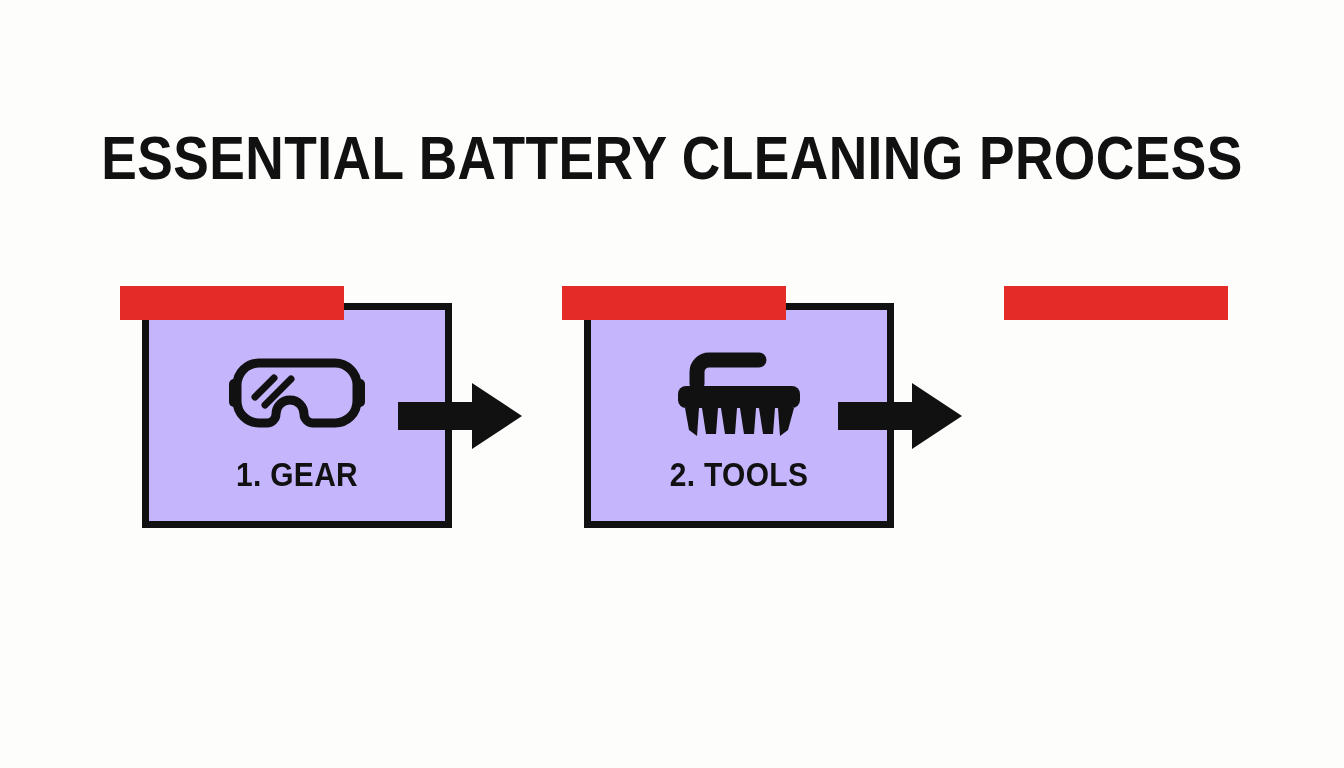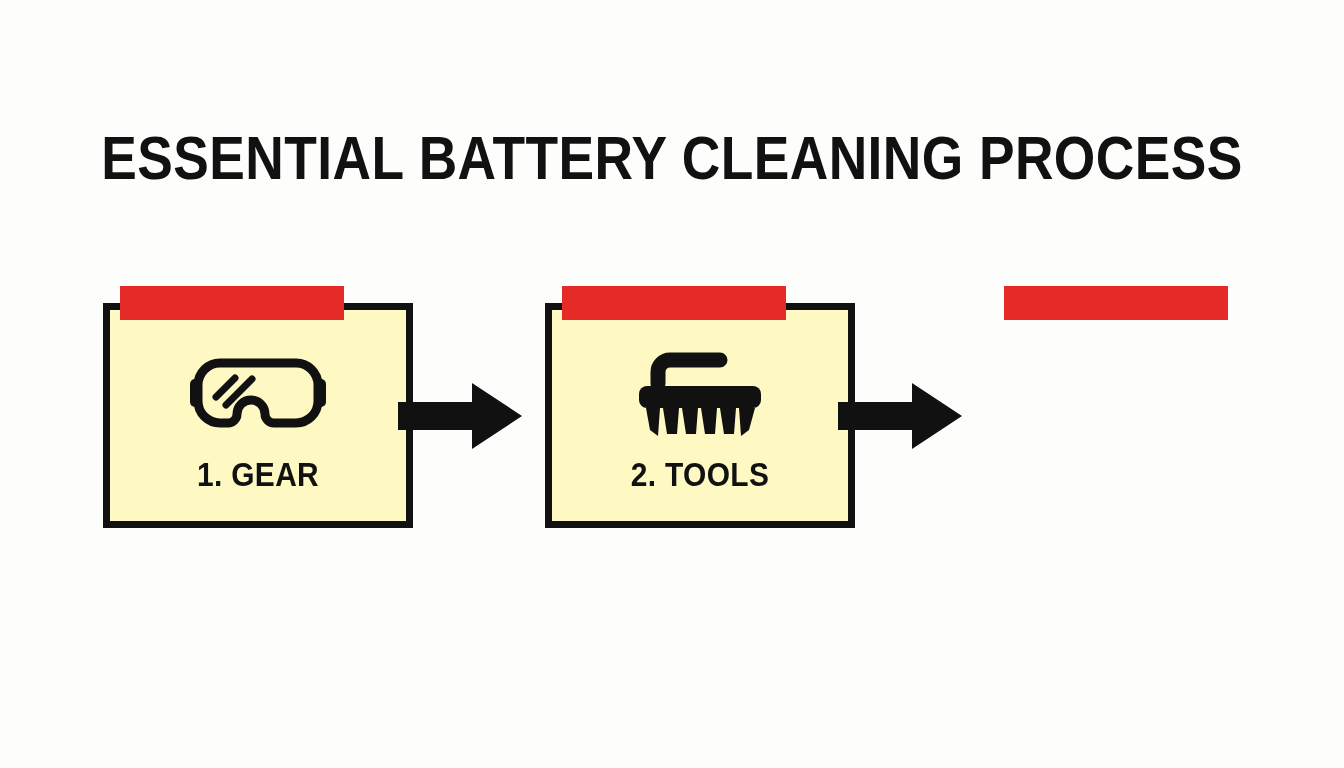--- a/index.html
+++ b/index.html
@@ -48,21 +48,22 @@
     height: 768px;
   }
 
   .card {
     position: absolute;
     top: 303px;
     width: 310px;
     height: 225px;
     box-sizing: border-box;
     border: 7px solid #111111;
-    background: #fef9c3;
+    background: #c4b5fd;
+    margin-left: 39px;
   }
   .card-1 { left: 103px; }
   .card-2 { left: 545px; }
   .card-3 { left: 987px; }
 
   .banner {
     position: absolute;
     top: 286px;
     height: 34px;
     background: #e52b28;

